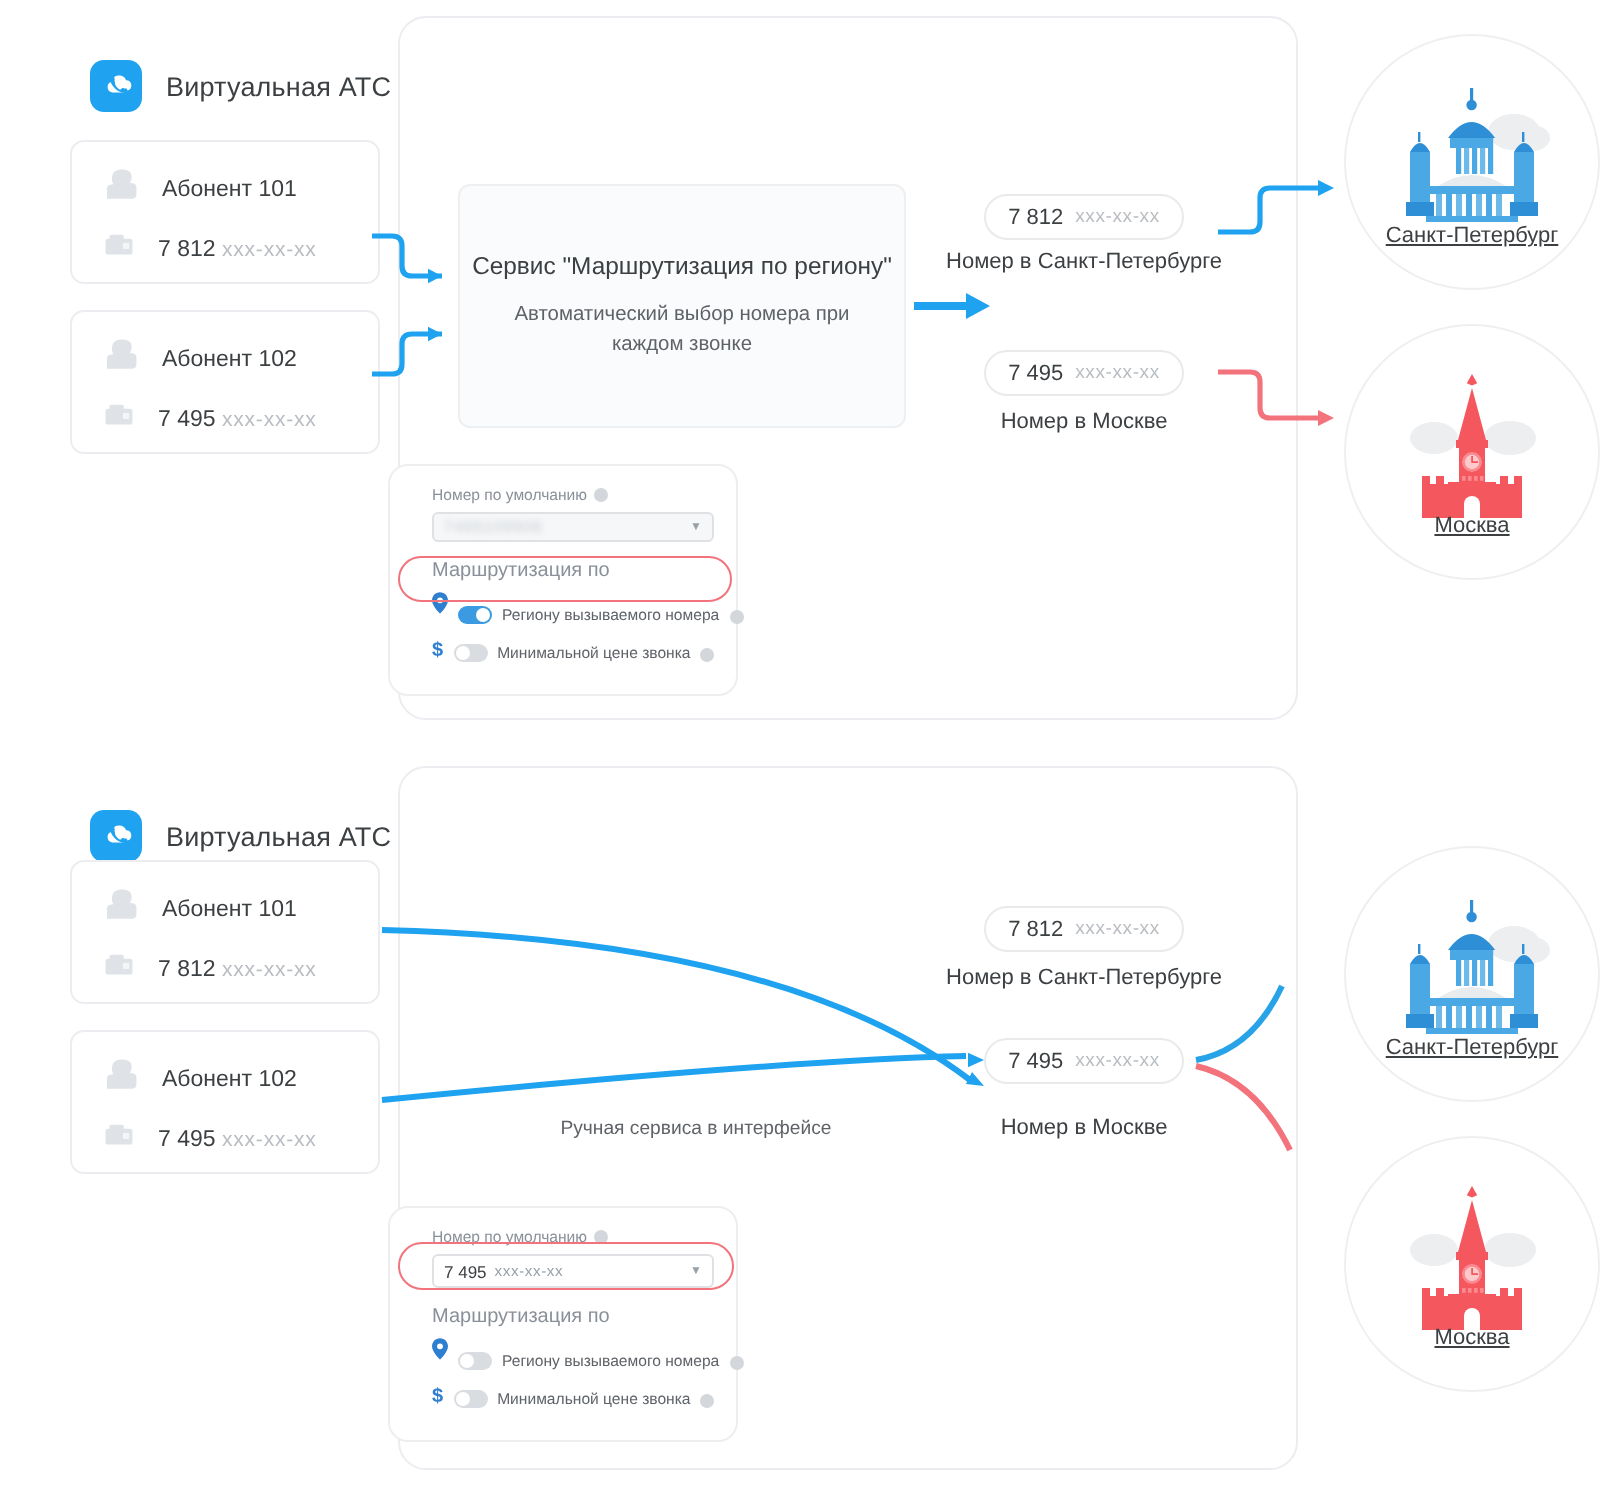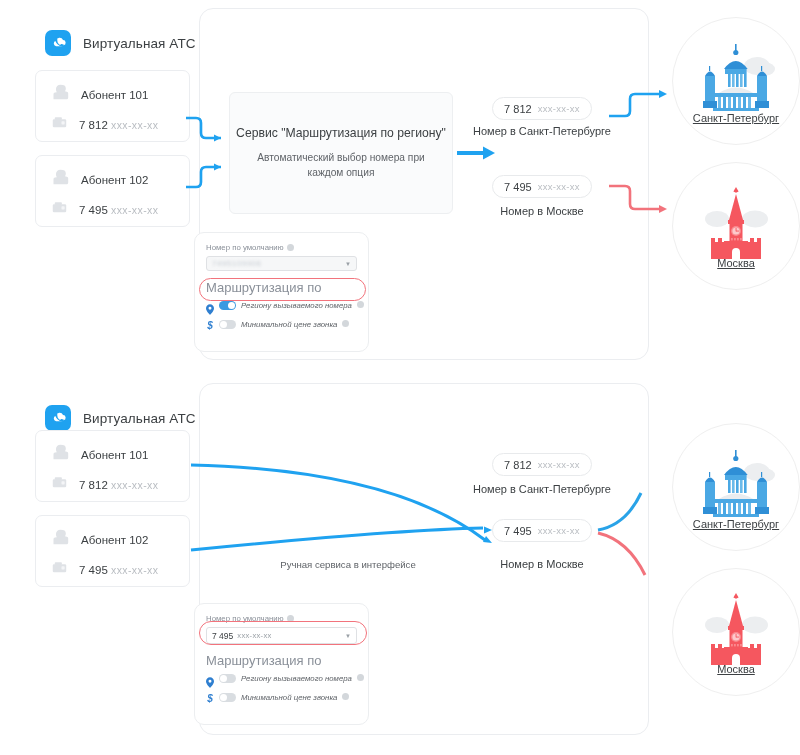--- a/index.html
+++ b/index.html
@@ -64,36 +64,36 @@
     position:absolute;width:128px;height:128px;border-radius:50%;
     background:#fff;border:1px solid #efefef;box-sizing:border-box;
   }
   .city-name{position:absolute;bottom:20px;left:0;width:100%;text-align:center;font-size:11px;color:#3c4043;text-decoration:underline;}
   .city svg{position:absolute;left:50%;top:22px;transform:translateX(-50%);}
 
   
   .settings{
     position:absolute;width:175px;
     background:#fff;border:1px solid #eceef0;border-radius:10px;
-    box-sizing:border-box;padding:10px 11px 12px 11px;
+    box-sizing:border-box;padding:10px 11px 12px 21px;
   }
   .st-label{font-size:7.8px;color:#8a9099;margin-bottom:4px;display:flex;align-items:center;gap:3px;}
   .st-field{
     height:15px;border:1px solid #dfe1e4;border-radius:3px;background:#fff;
     display:flex;align-items:center;padding:0 5px;box-sizing:border-box;margin-bottom:9px;
     font-size:8.5px;color:#3c4043;gap:4px;position:relative;
   }
   .st-field .mask{color:#9aa0a6;font-size:7.6px;letter-spacing:.3px;}
   .st-field.blur{background:#f6f7f8;}
   .st-field .caret{position:absolute;right:5px;font-size:6px;color:#9aa0a6;}
   .blurtext{
     color:#c6ccd2;font-size:8px;filter:blur(1.6px);letter-spacing:.5px;
   }
-  .st-sub{font-size:13px;color:#8a9099;margin-bottom:6px;}
-  .st-row{display:flex;align-items:flex-start;gap:5px;height:15px;margin-bottom:4px;position:relative;font-style:italic;}
+  .st-sub{font-size:10px;color:#8a9099;margin-bottom:6px;}
+  .st-row{display:flex;align-items:flex-end;gap:5px;height:15px;margin-bottom:4px;position:relative;}
   .st-row-txt{font-size:7.8px;color:#5f6368;white-space:nowrap;}
   .tg{width:17px;height:9px;border-radius:5px;position:relative;flex:none;}
   .tg.on{background:#3b9ae1;}
   .tg.off{background:#d9dde1;}
   .tg .knob{position:absolute;width:7px;height:7px;border-radius:50%;background:#fff;top:1px;}
   .tg.on .knob{right:1px;}
   .tg.off .knob{left:1px;}
   .qmark{width:7px;height:7px;border-radius:50%;background:#d3d7db;flex:none;}
   .highlight{
     position:absolute;border:1.4px solid #f2737c;border-radius:30px;
@@ -117,21 +117,21 @@
           <path fill="#1fa2f0" d="M13.4 12.1c.9 1.6 2.2 2.9 3.8 3.8l1.3-1.3c.2-.2.5-.25.75-.15.8.27 1.67.41 2.55.41.4 0 .7.3.7.7v2.1c0 .4-.3.7-.7.7C14.9 18.36 9 12.46 9 5.2c0-.4.3-.7.7-.7h2.1c.4 0 .7.3.7.7 0 .9.14 1.75.41 2.55.1.26.04.53-.16.74z" transform="translate(-1.5,-0.6) scale(0.92)"></path>
         </svg>
     </span>
     <span class="pbx-title">Виртуальная АТС</span>
   </div>
 
   <div class="service-box">
     <div class="service-title">Сервис  "Маршрутизация по региону"</div>
     <div>
       <div class="service-sub">Автоматический выбор номера при</div>
-      <div class="service-sub">каждом опция</div>
+      <div class="service-sub">каждом звонке</div>
     </div>
   </div>
 
   <div class="sub-card" style="left:22px;top:70px;">
     <div class="sub-row r1">
       <span>
         <svg width="21" height="21" viewBox="0 0 24 24">
             <path fill="#dfe2e6" d="M12 3.2c-3.2 0-5.2 2.2-5.2 5.1 0 1.3.3 2.4.9 3.3l-2 .3c-1 .15-1.7 1-1.7 2v5.9h14.6c1.3 0 2.2-.9 2.2-2.2V13c0-.9-.7-1.7-1.6-1.9l-2.1-.4c.6-.9 1-2.1 1-3.4 0-2.9-2-4.1-6.1-4.1z"></path>
           </svg>
       </span>

